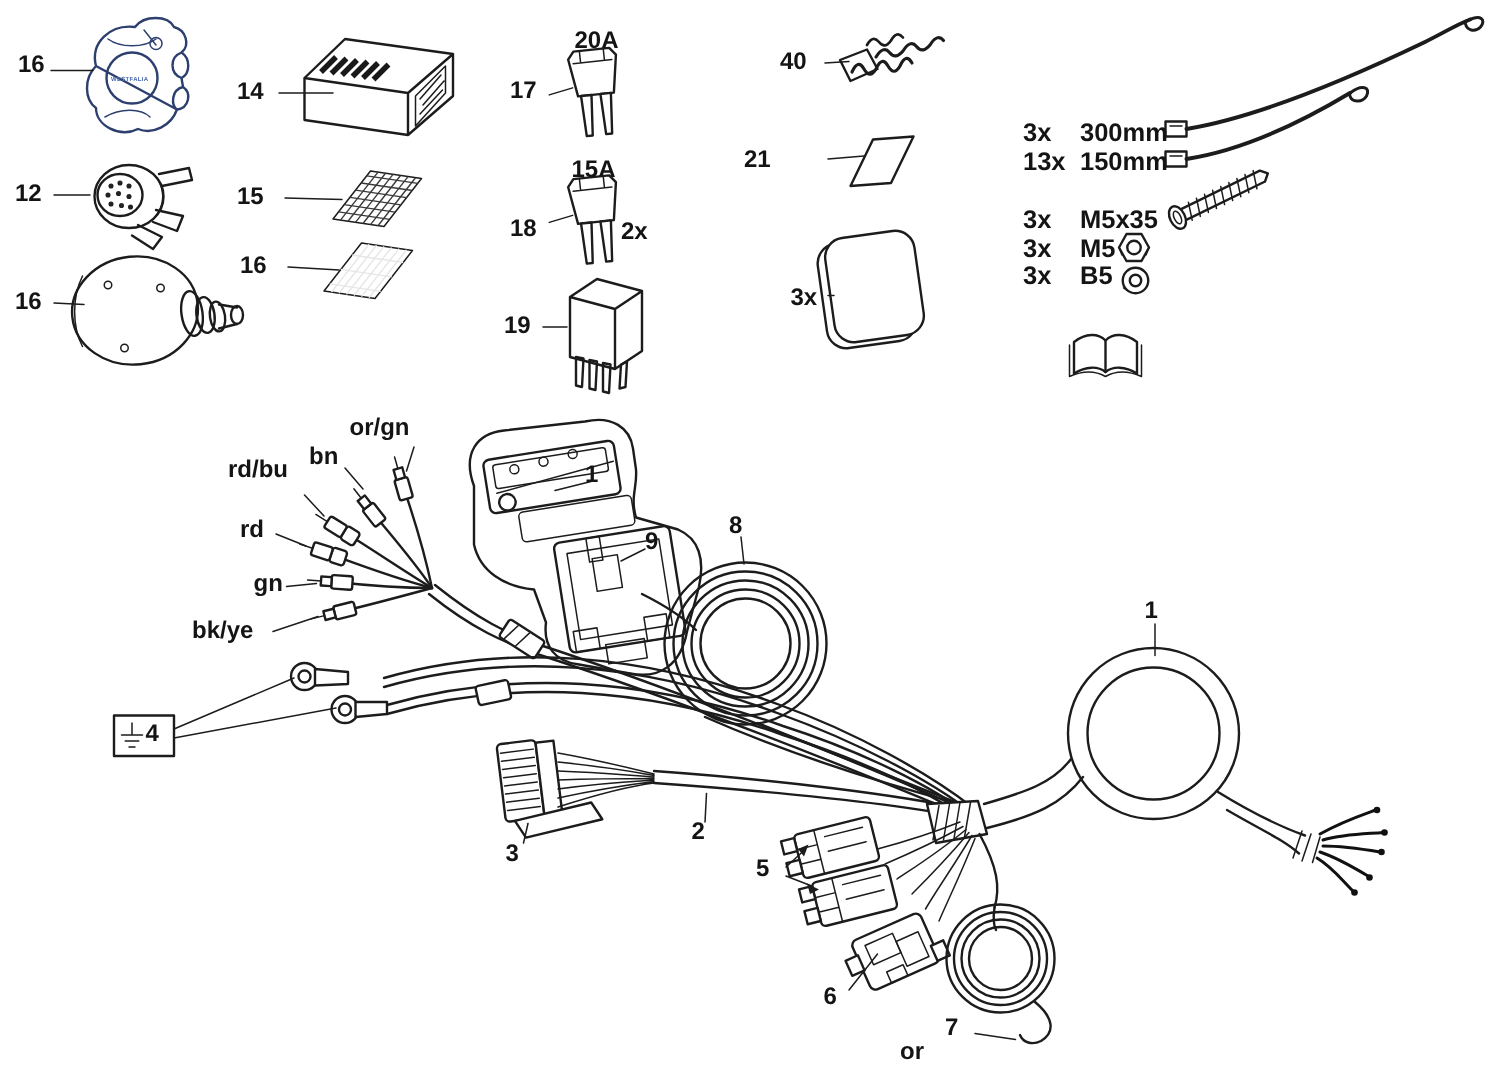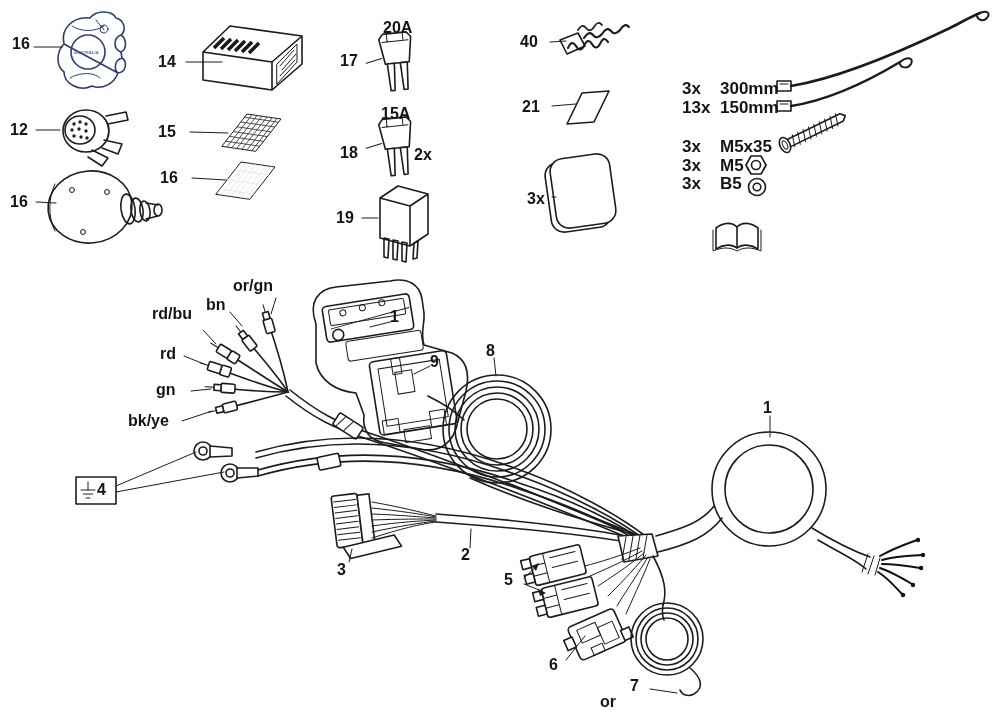--- a/index.html
+++ b/index.html
@@ -401,21 +401,21 @@
 <div class="lbl" style="left:12px;top:36px">16</div>
 <div class="lbl" style="left:10px;top:122px">12</div>
 <div class="lbl" style="left:10px;top:194px">16</div>
 <div class="lbl" style="left:158px;top:54px">14</div>
 <div class="lbl" style="left:158px;top:124px">15</div>
 <div class="lbl" style="left:160px;top:170px">16</div>
 <div class="lbl" style="left:340px;top:53px">17</div>
 <div class="lbl" style="left:340px;top:145px">18</div>
 <div class="lbl" style="left:336px;top:210px">19</div>
 <div class="lbl" style="left:520px;top:34px">40</div>
-<div class="lbl" style="left:522px;top:99px">21</div>
+<div class="lbl" style="left:496px;top:99px">21</div>
 <div class="lbl" style="left:383px;top:20px">20A</div>
 <div class="lbl" style="left:381px;top:106px">15A</div>
 <div class="lbl" style="left:414px;top:147px">2x</div>
 <div class="lbl" style="left:527px;top:191px">3x</div>
 
 <div class="hwrow" style="left:682px;top:79px">
   <span class="hqty">3x</span>
   <span>300mm</span>
 </div>
 <div class="hwrow" style="left:682px;top:98px">
@@ -432,21 +432,21 @@
 </div>
 <div class="hwrow" style="left:682px;top:174px">
   <span class="hqty">3x</span>
   <span>B5</span>
 </div>
 
 <div class="lbl" style="left:233px;top:278px">or/gn</div>
 <div class="lbl" style="left:206px;top:297px">bn</div>
 <div class="lbl" style="left:152px;top:306px">rd/bu</div>
 <div class="lbl" style="left:160px;top:346px">rd</div>
-<div class="lbl" style="left:156px;top:382px">gn</div>
+<div class="lbl" style="left:169px;top:382px">gn</div>
 <div class="lbl" style="left:128px;top:413px">bk/ye</div>
 
 <div class="lbl" style="left:390px;top:309px">1</div>
 <div class="lbl" style="left:430px;top:354px">9</div>
 <div class="lbl" style="left:486px;top:343px">8</div>
 <div class="lbl" style="left:763px;top:400px">1</div>
 <div class="lbl" style="left:97px;top:482px">4</div>
 <div class="lbl" style="left:461px;top:547px">2</div>
 <div class="lbl" style="left:337px;top:562px">3</div>
 <div class="lbl" style="left:504px;top:572px">5</div>

